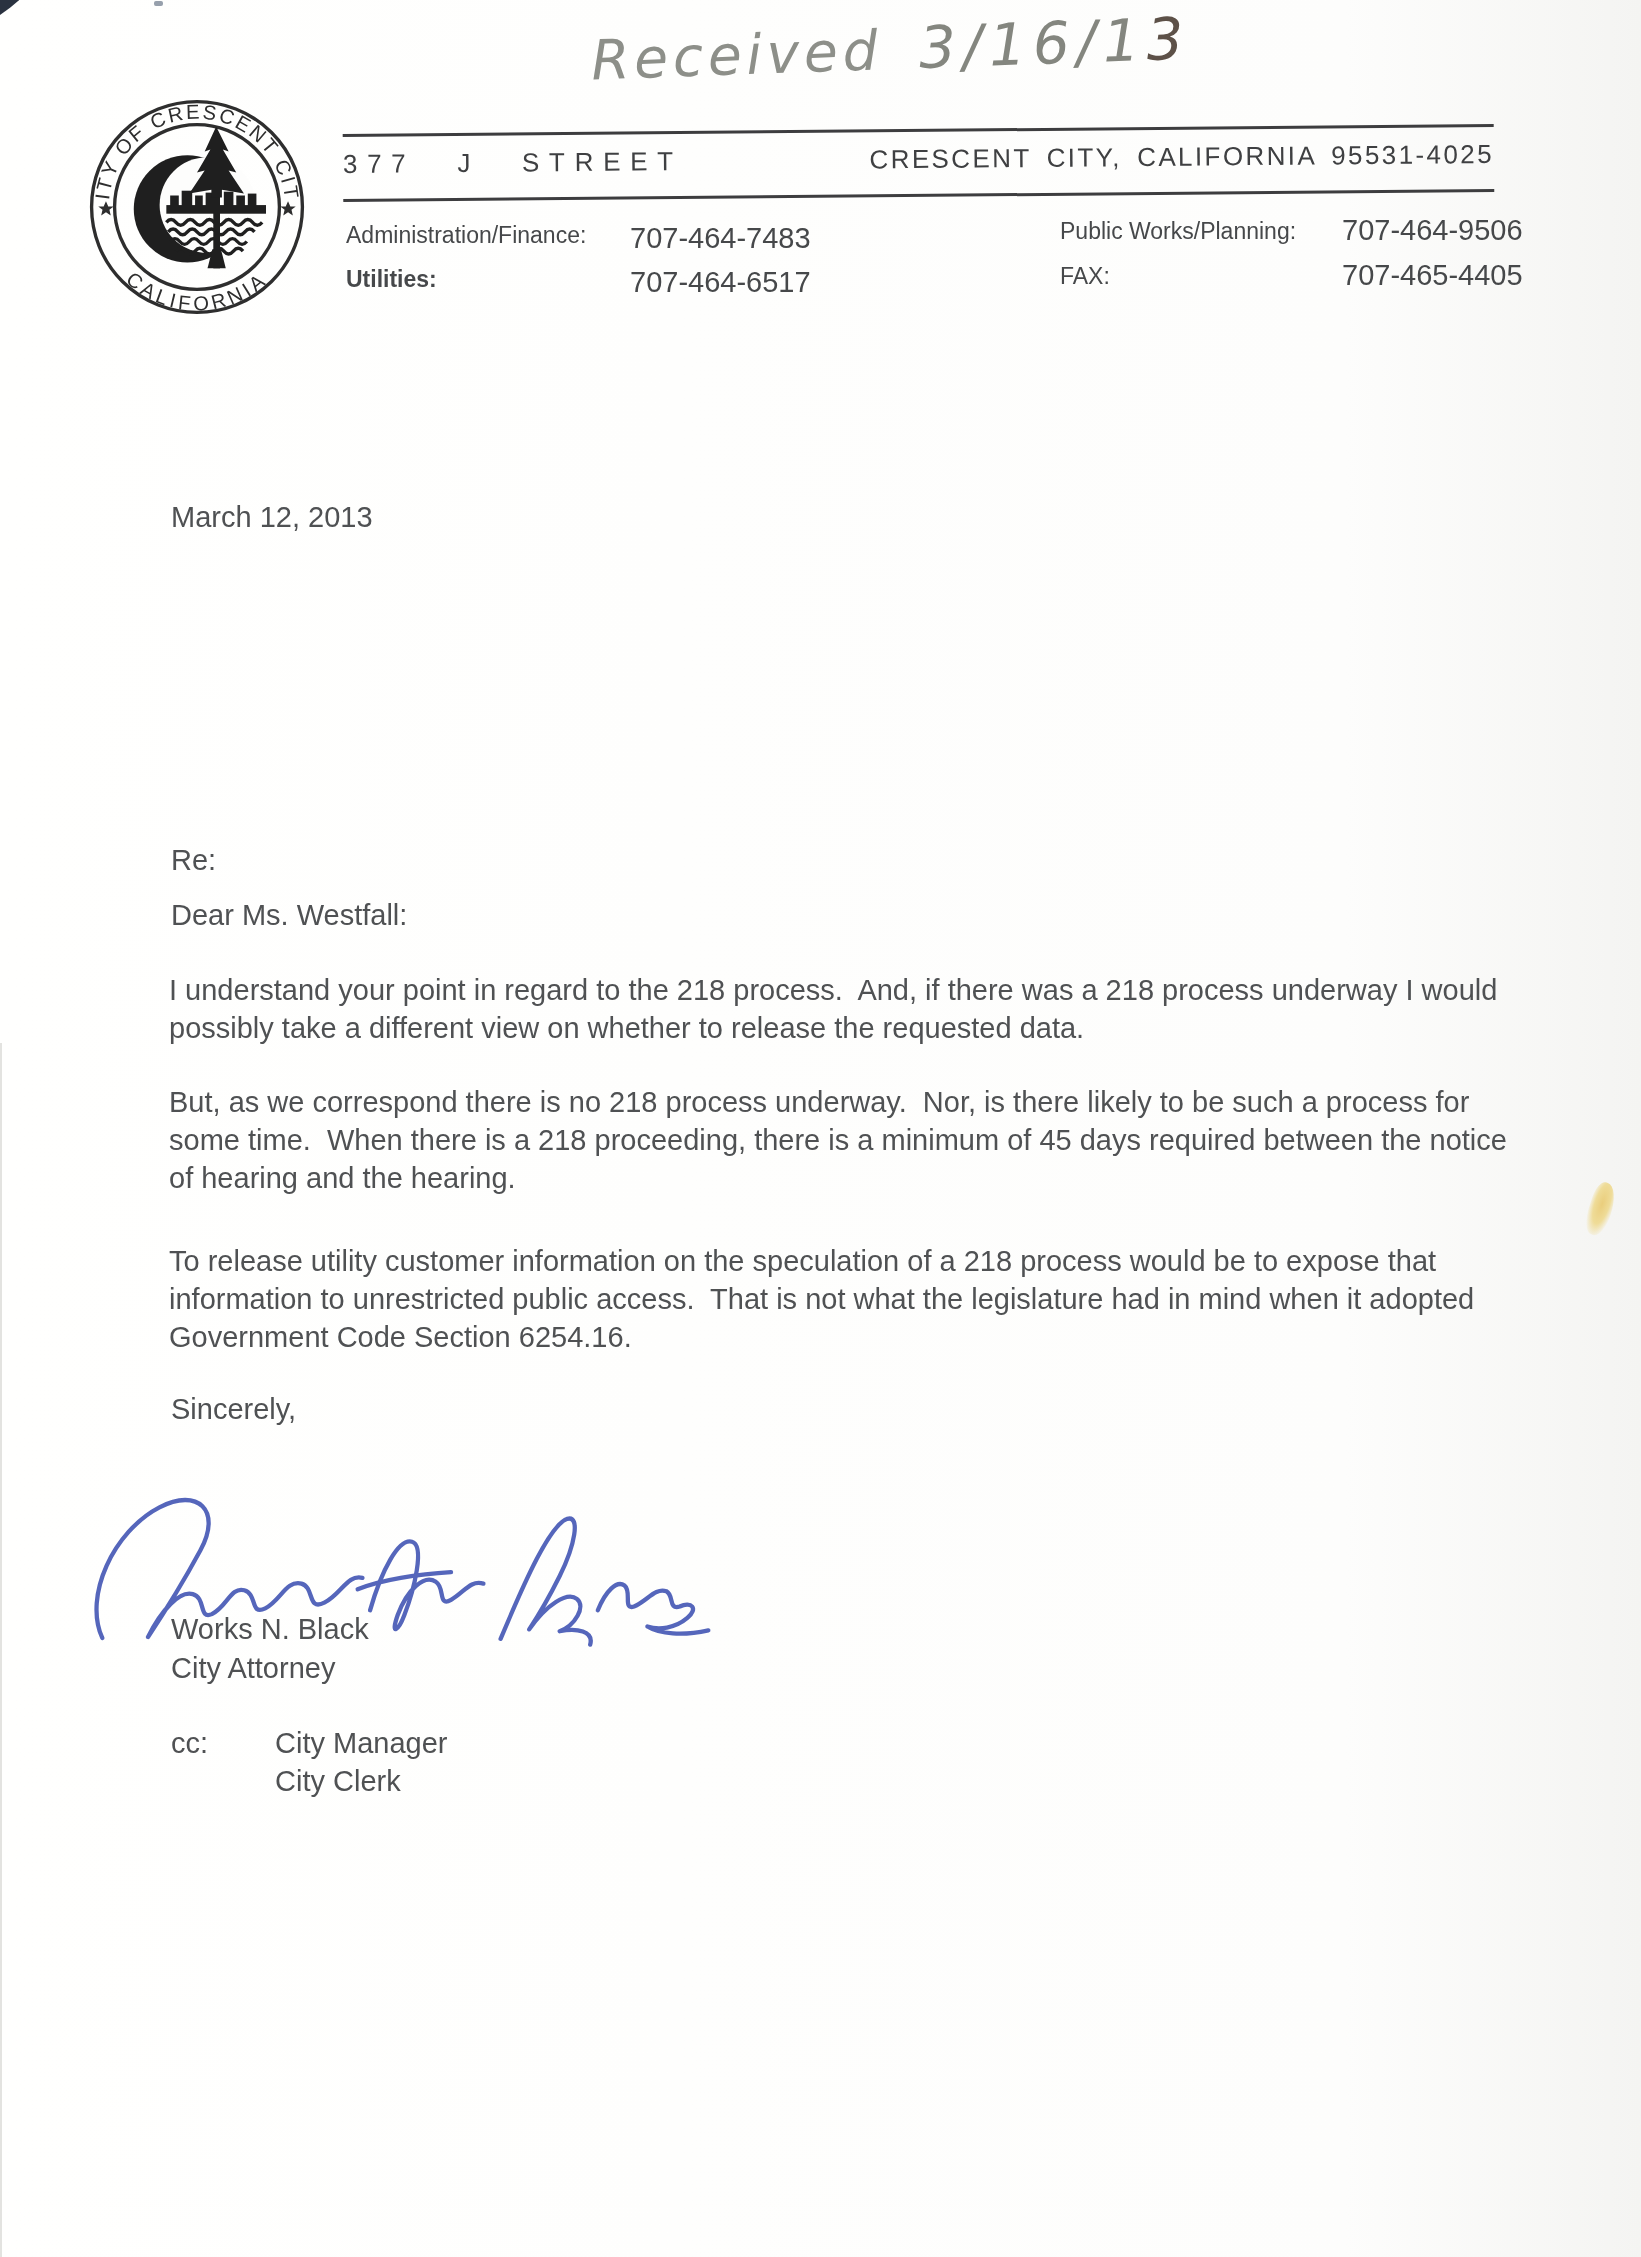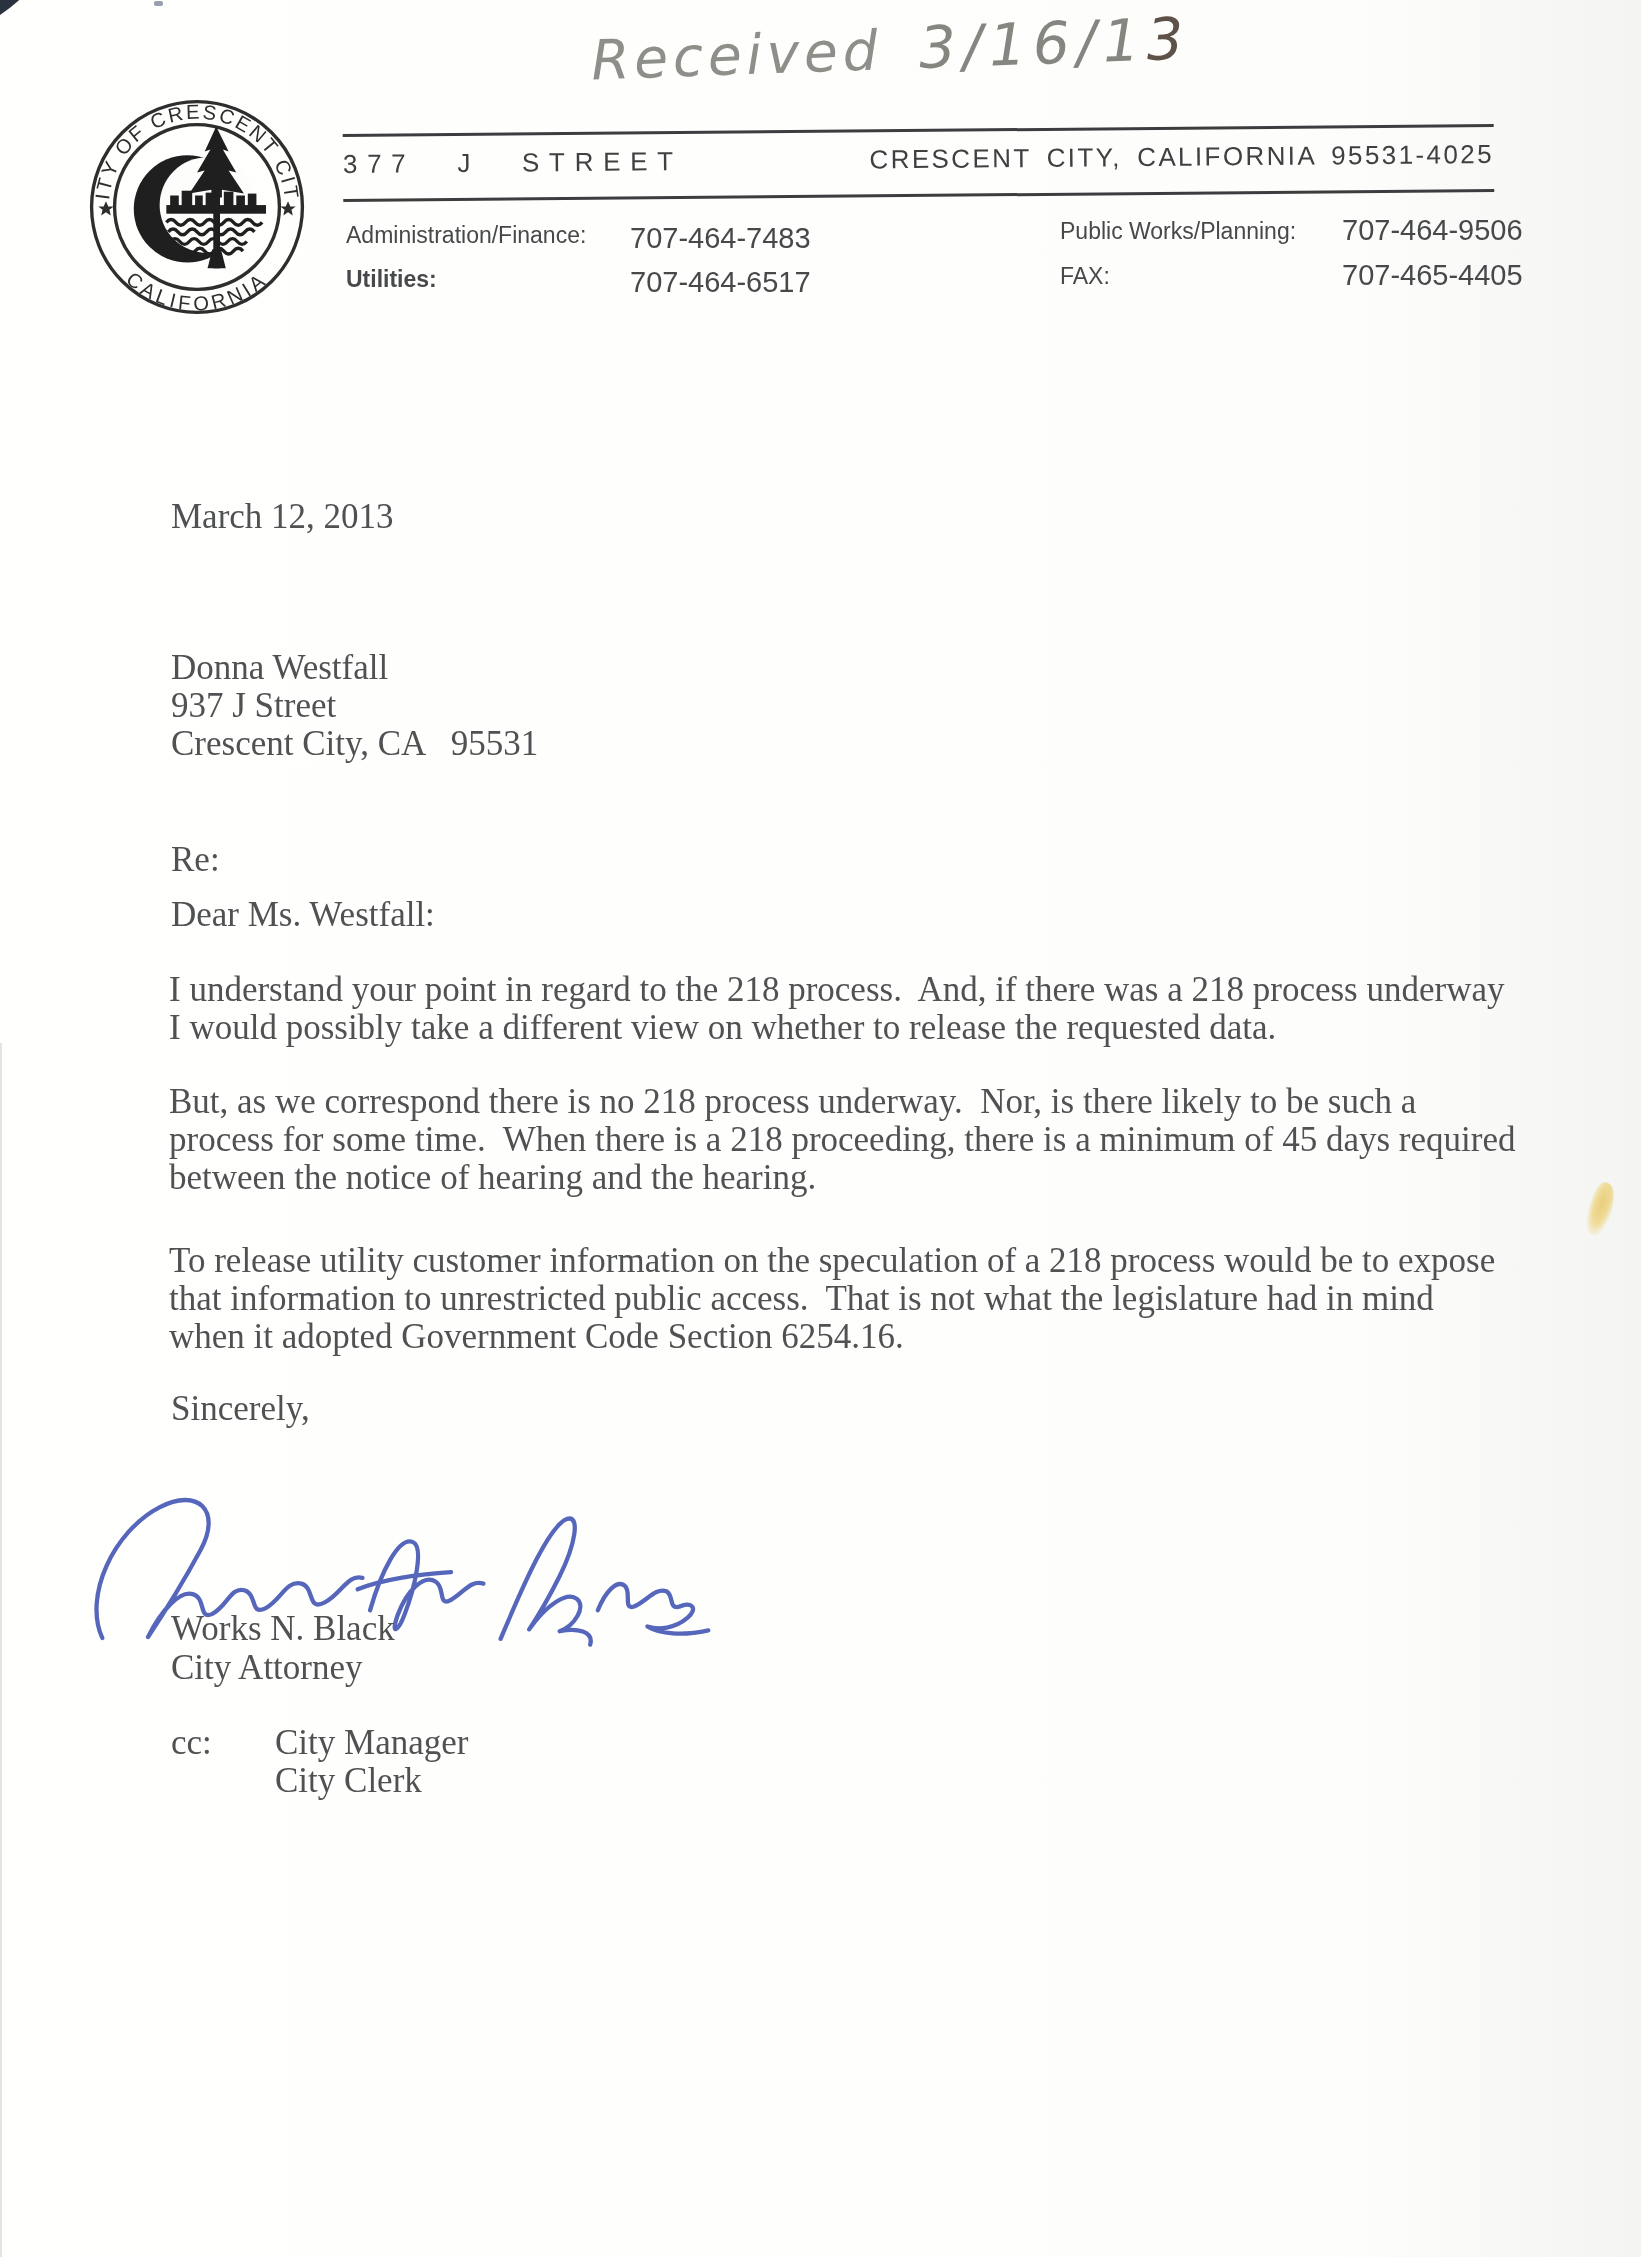--- a/index.html
+++ b/index.html
@@ -31,21 +31,21 @@
   .lh-tilt{left:343px;top:124px;width:1151px;height:87px;transform:rotate(-0.5deg);transform-origin:0 50%;}
   .rule{position:absolute;left:0;width:1151px;height:3.4px;background:#3d3d3f;}
   .rule.top{top:9.7px;}
   .rule.bottom{top:75px;}
   .addr-row{position:absolute;left:0;top:25px;width:1151px;display:flex;justify-content:space-between;align-items:baseline;color:#3f4042;}
   .street{font-size:26px;letter-spacing:9.7px;word-spacing:25px;}
   .citystate{font-size:26px;letter-spacing:2.4px;word-spacing:5.8px;}
   .contact-label{font-size:23px;color:#46484a;}
   .contact-value{font-size:29px;color:#46484a;}
   
-  .t{font-size:35px;line-height:38px;white-space:pre-wrap;color:#4f5153;font-family:Liberation Serif, serif;}
+  .t{font-size:29px;line-height:38px;white-space:pre-wrap;color:#4f5153;}
   .para{width:1347px;}
   .sig-svg{left:85px;top:1495px;width:633px;height:162px;}
   .smudge{
     left:1589px;top:1182px;width:23px;height:54px;
     background:radial-gradient(ellipse at 50% 40%, #e9c96f 0%, #eed98e 45%, rgba(238,217,142,0) 78%);
     transform:rotate(18deg);
     border-radius:40% 60% 50% 50%;
     opacity:.9;
   }
   .corner-artifact{
@@ -124,25 +124,20 @@
   <div class="abs contact-value" style="left:630px;top:222px;">707-464-7483</div>
   <div class="abs contact-label" style="left:346px;top:266px;font-weight:bold;">Utilities:</div>
   <div class="abs contact-value" style="left:630px;top:266px;">707-464-6517</div>
   <div class="abs contact-label" style="left:1060px;top:218px;">Public Works/Planning:</div>
   <div class="abs contact-value" style="left:1342px;top:214px;">707-464-9506</div>
   <div class="abs contact-label" style="left:1060px;top:263px;">FAX:</div>
   <div class="abs contact-value" style="left:1342px;top:259px;">707-465-4405</div>
 
   <div class="abs t" style="left:171px;top:498px;">March 12, 2013</div>
 
-  <div class="abs" style="left:171px;top:649px;">
-    <div class="t" style="position:static;">Donna Westfall</div>
-    <div class="t" style="position:static;">937 J Street</div>
-    <div class="t" style="position:static;">Crescent City, CA   95531</div>
-  </div>
 
   <div class="abs t" style="left:171px;top:795px;margin-top:46px;">Re:</div>
 
   <div class="abs t" style="left:171px;top:896px;">Dear Ms. Westfall:</div>
 
   <div class="abs t para" style="left:169px;top:971px;">I understand your point in regard to the 218 process.  And, if there was a 218 process underway I would possibly take a different view on whether to release the requested data.</div>
   <div class="abs t para" style="left:169px;top:1083px;">But, as we correspond there is no 218 process underway.  Nor, is there likely to be such a process for some time.  When there is a 218 proceeding, there is a minimum of 45 days required between the notice of hearing and the hearing.</div>
   <div class="abs t para" style="left:169px;top:1242px;">To release utility customer information on the speculation of a 218 process would be to expose that information to unrestricted public access.  That is not what the legislature had in mind when it adopted Government Code Section 6254.16.</div>
 
   <div class="abs t" style="left:171px;top:1390px;">Sincerely,</div>

